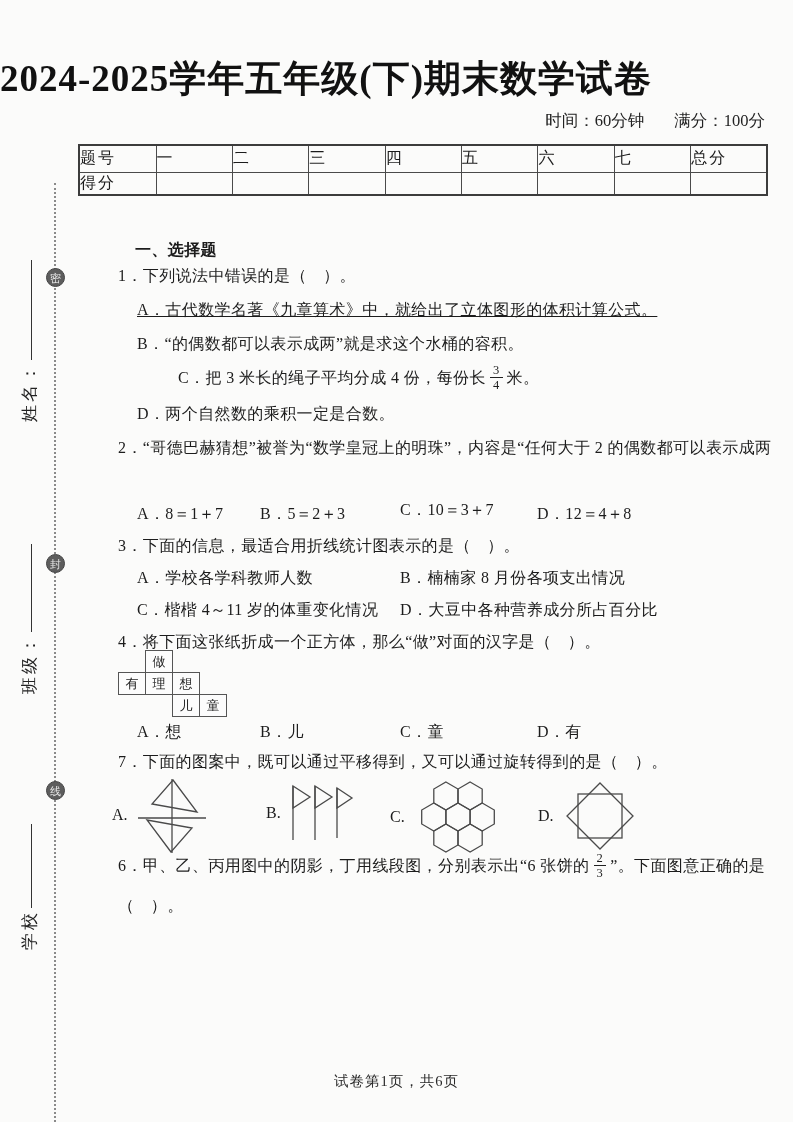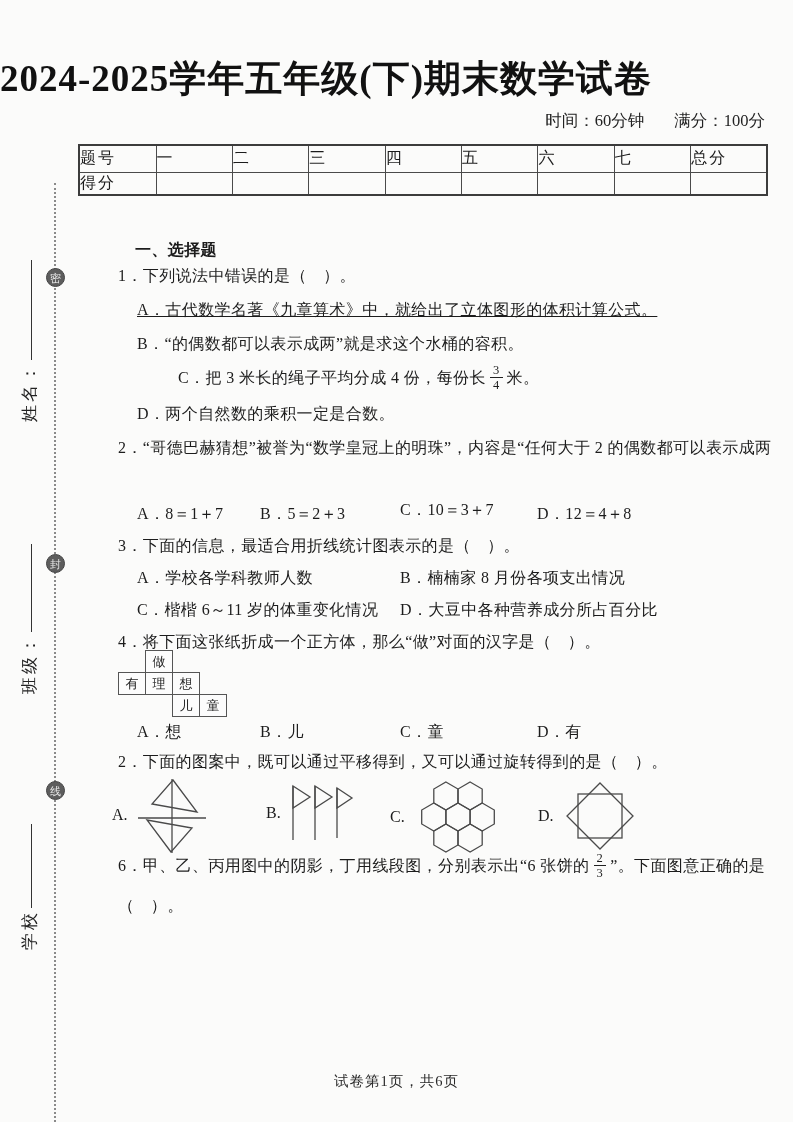--- a/index.html
+++ b/index.html
@@ -171,38 +171,38 @@
 
   <div class="ln" style="top:198px; left:0;">2．“哥德巴赫猜想”被誉为“数学皇冠上的明珠”，内容是“任何大于 2 的偶数都可以表示成两</div>
   <div class="ln opt" style="top:264px; left:19px;">A．8＝1＋7</div>
   <div class="ln" style="top:264px; left:142px;">B．5＝2＋3</div>
   <div class="ln" style="top:260px; left:282px;">C．10＝3＋7</div>
   <div class="ln" style="top:264px; left:419px;">D．12＝4＋8</div>
 
   <div class="ln" style="top:296px; left:0;">3．下面的信息，最适合用折线统计图表示的是（　）。</div>
   <div class="ln" style="top:328px; left:19px;">A．学校各学科教师人数</div>
   <div class="ln" style="top:328px; left:282px;">B．楠楠家 8 月份各项支出情况</div>
-  <div class="ln" style="top:360px; left:19px;">C．楷楷 6～11 岁的体重变化情况</div>
+  <div class="ln" style="top:360px; left:19px;">C．楷楷 4～11 岁的体重变化情况</div>
   <div class="ln" style="top:360px; left:282px;">D．大豆中各种营养成分所占百分比</div>
 
   <div class="ln" style="top:392px; left:0;">4．将下面这张纸折成一个正方体，那么“做”对面的汉字是（　）。</div>
   <div class="net">
     <div class="net-cell r0 c1">做</div>
     <div class="net-cell r1 c0">有</div>
     <div class="net-cell r1 c1">理</div>
     <div class="net-cell r1 c2">想</div>
     <div class="net-cell r2 c2">儿</div>
     <div class="net-cell r2 c3">童</div>
   </div>
   <div class="ln" style="top:482px; left:19px;">A．想</div>
   <div class="ln" style="top:482px; left:142px;">B．儿</div>
   <div class="ln" style="top:482px; left:282px;">C．童</div>
   <div class="ln" style="top:482px; left:419px;">D．有</div>
 
-  <div class="ln" style="top:512px; left:0;">2．下面的图案中，既可以通过平移得到，又可以通过旋转得到的是（　）。</div>
+  <div class="ln" style="top:512px; left:0;">7．下面的图案中，既可以通过平移得到，又可以通过旋转得到的是（　）。</div>
   <div class="figrow">
     <div class="figure" style="left:-6px; top:0;">
       <span class="fig-label">A.</span>
       <svg width="74" height="80" viewBox="0 0 74 80">
         <line class="shape" x1="37" y1="4" x2="37" y2="78"></line>
         <line class="shape" x1="3" y1="43" x2="71" y2="43"></line>
         <path class="shape" d="M38,5 L62,37 L17,29 Z"></path>
         <path class="shape" d="M36,77 L12,45 L57,53 Z"></path>
       </svg>
     </div>

